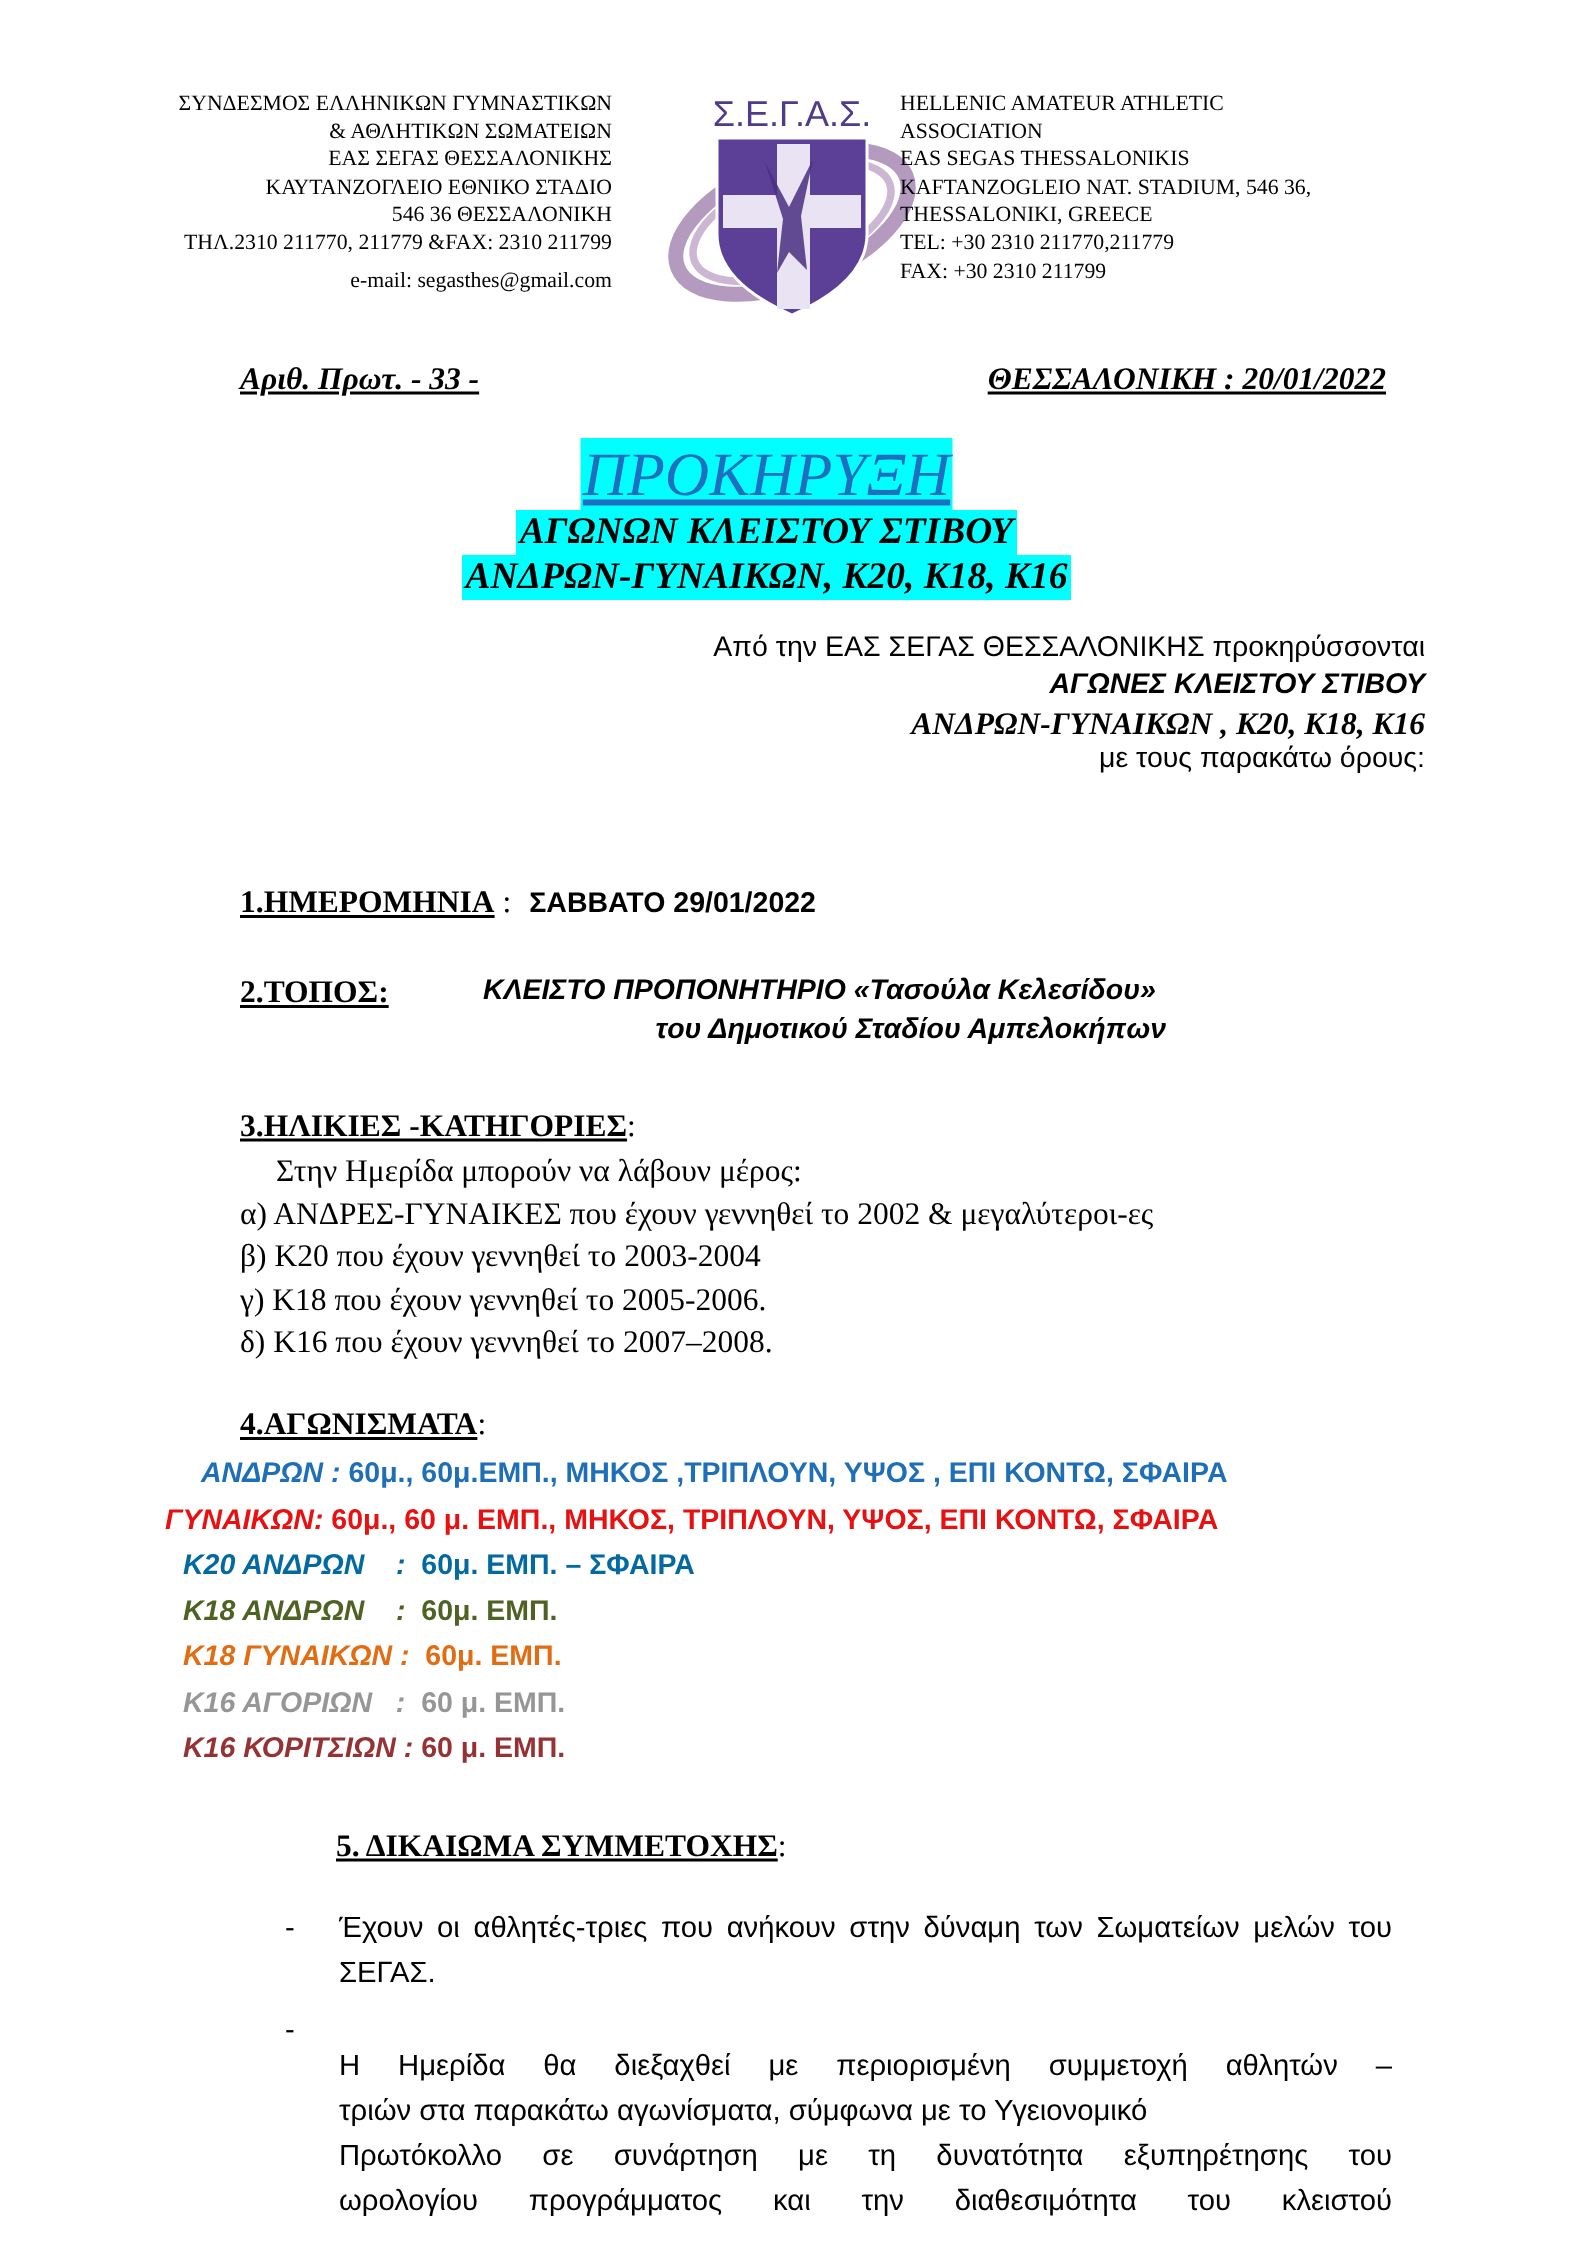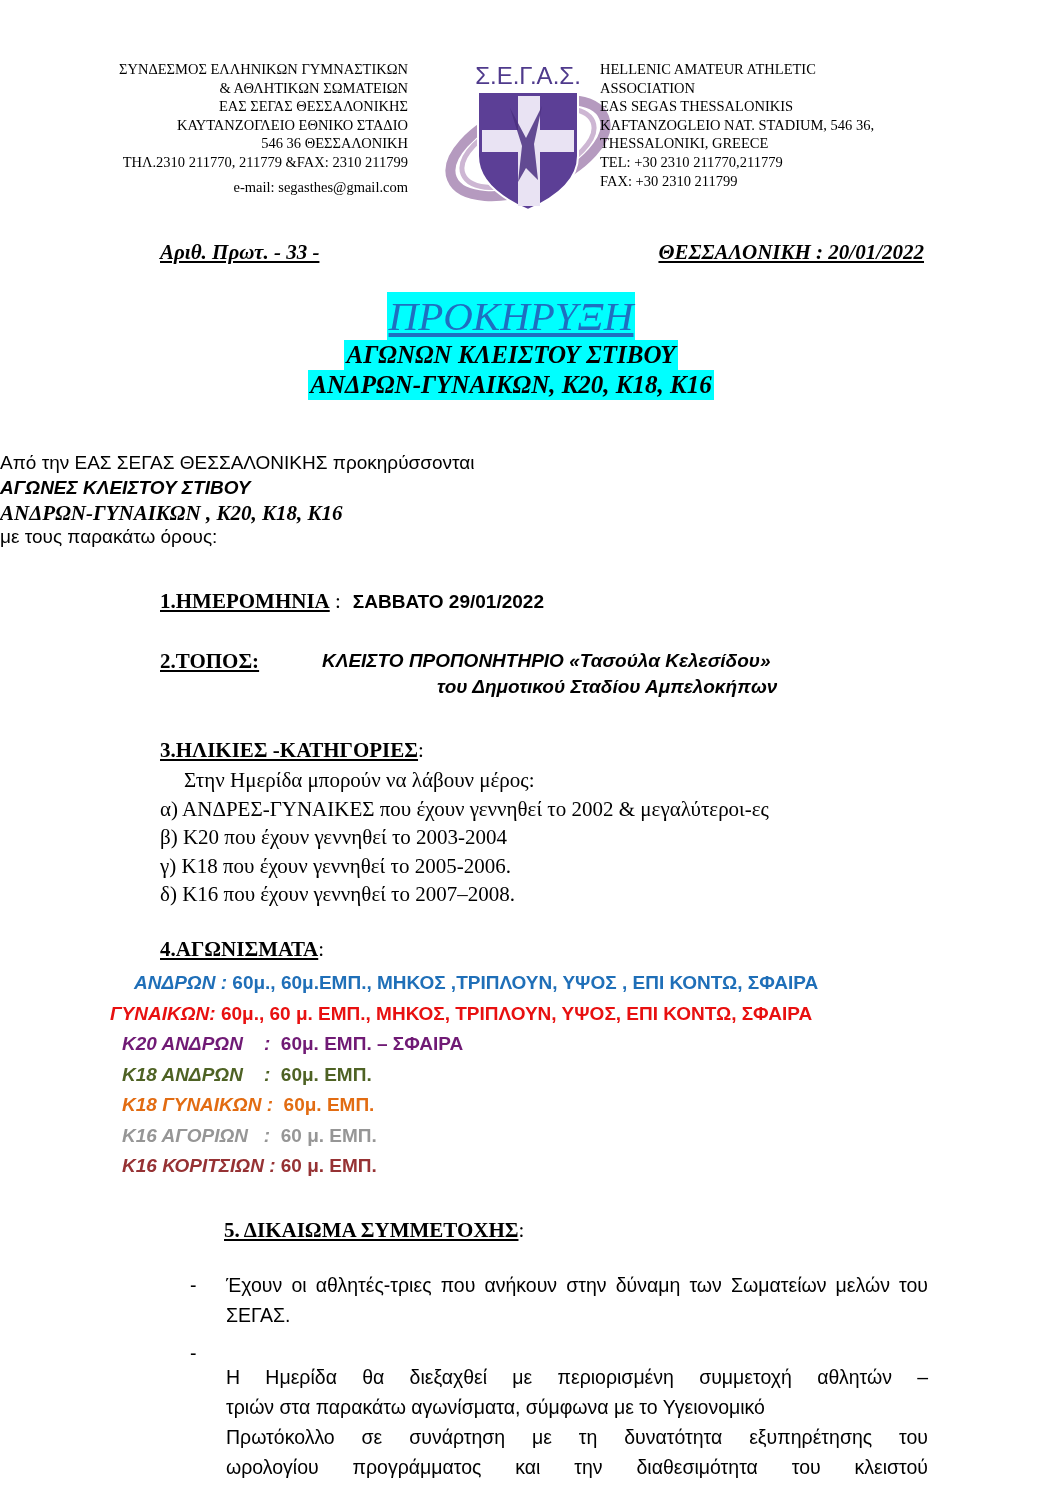--- a/index.html
+++ b/index.html
@@ -15,42 +15,42 @@
   .logo { left: 440px; top: 48px; width: 172px; height: 168px; }
 
   .ref { left: 160px; top: 240px; font-size: 21px; font-weight: bold; font-style: italic; text-decoration: underline; font-family: Liberation Serif, serif; }
   .date { left: 610px; top: 240px; width: 314px; text-align: right; font-size: 21px; font-weight: bold; font-style: italic; text-decoration: underline; }
 
   .title-block { left: 0; width: 1022px; top: 292px; text-align: center; }
   .hl { background: #00ffff; display: inline-block; }
   .t-main { font-size: 41px; font-style: italic; color: #1f6fc0; text-decoration: underline; text-decoration-color: #1f6fc0; line-height: 48px; padding: 0 2px; }
   .t-sub { font-size: 25px; font-weight: bold; font-style: italic; line-height: 30px; padding: 0 2px; margin-top: 0; }
 
-  .intro { left: 0; width: 950px; top: 451px; text-align: left; font-size: 19px; line-height: 24.8px; }
+  .intro { left: 0; width: 950px; top: 420px; text-align: right; font-size: 19px; line-height: 24.8px; }
   .intro .b { font-weight: bold; font-style: italic; }
   .intro .bi { font-weight: bold; font-style: italic; font-size: 21px; }
 
   .sec-h { font-size: 21px; font-weight: bold; text-decoration: underline; }
   .s1 { left: 160px; top: 589px; }
   .s1 .val { font-size: 19px; font-weight: bold; margin-left: 12px; text-decoration: none; }
   .s2 { left: 160px; top: 649px; }
   .s2-place { left: 322px; top: 650px; font-size: 19px; font-weight: bold; font-style: italic; }
   .s2-place2 { left: 437px; top: 676px; font-size: 19px; font-weight: bold; font-style: italic; }
 
   .s3 { left: 160px; top: 738px; }
   .s3-body { left: 160px; top: 766px; font-size: 21px; line-height: 28.5px; }
   .s3-body .indent { padding-left: 24px; }
 
   .s4 { left: 160px; top: 937px; }
   .events { left: 110px; top: 968px; width: 830px; font-size: 19px; font-weight: bold; line-height: 30.5px; }
   .events .row { white-space: nowrap; }
   .events .cat { font-style: italic; }
   .row-andron { color: #1f6fb8; padding-left: 24px; }
   .row-gyn { color: #e81010; }
-  .row-k20a { color: #701a75; padding-left: 12px; }
+  .row-k20a { color: #0369a1; padding-left: 12px; }
   .row-k18a { color: #4e6224; padding-left: 12px; }
   .row-k18g { color: #e26c12; padding-left: 12px; }
   .row-k16a { color: #969696; padding-left: 12px; }
   .row-k16k { color: #963234; padding-left: 12px; }
 
   .s5 { left: 224px; top: 1218px; }
   .bullets { left: 190px; top: 1270px; width: 738px; font-size: 19.5px; line-height: 30px; }
   .bullet { display: flex; }
   .bullet .dash { width: 36px; flex: none; }
   .bullet .txt { flex: 1; text-align: justify; }

